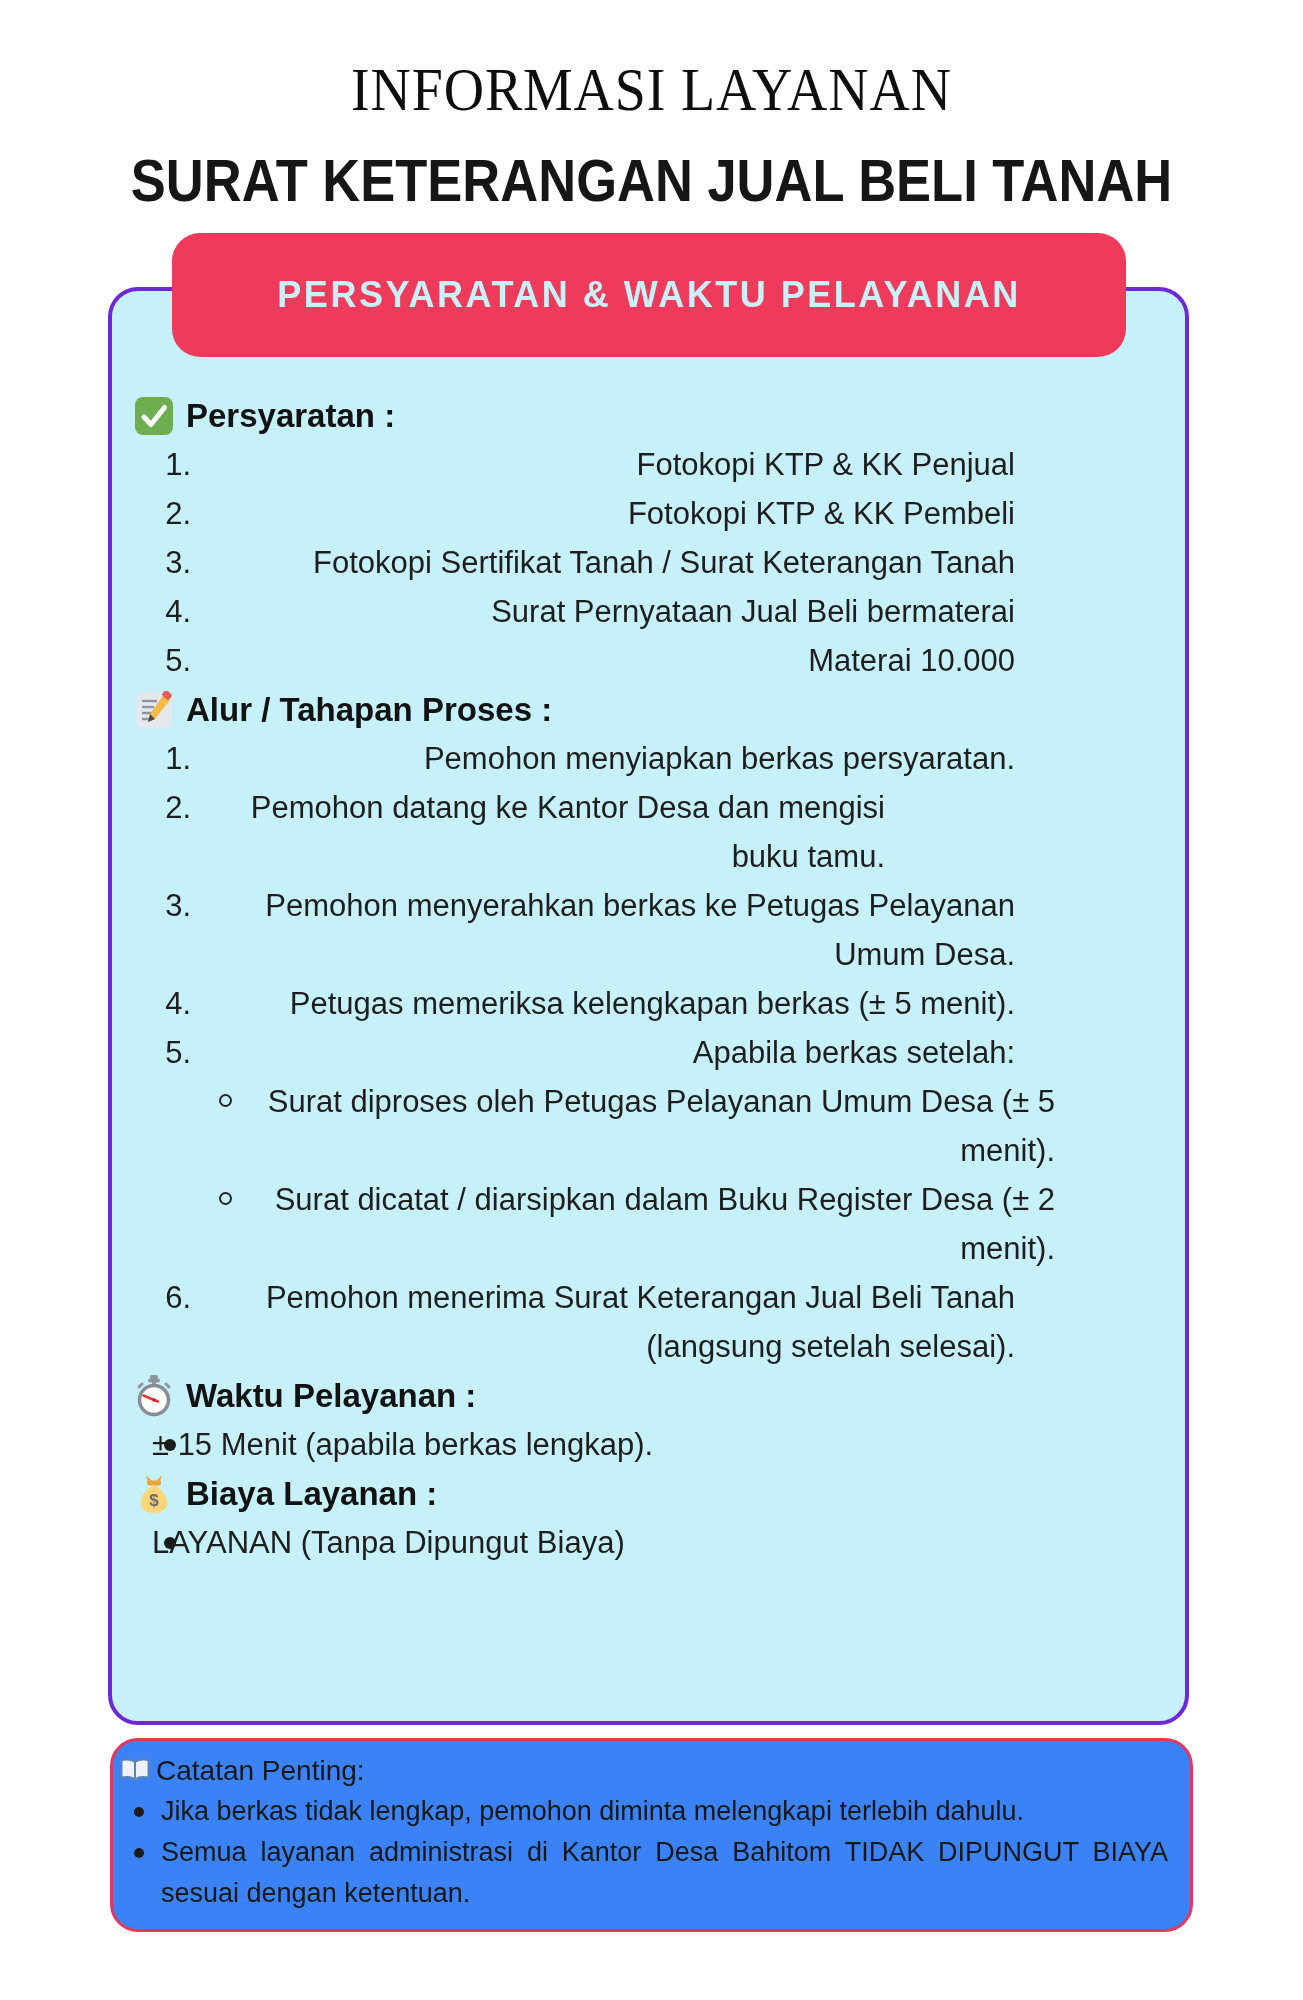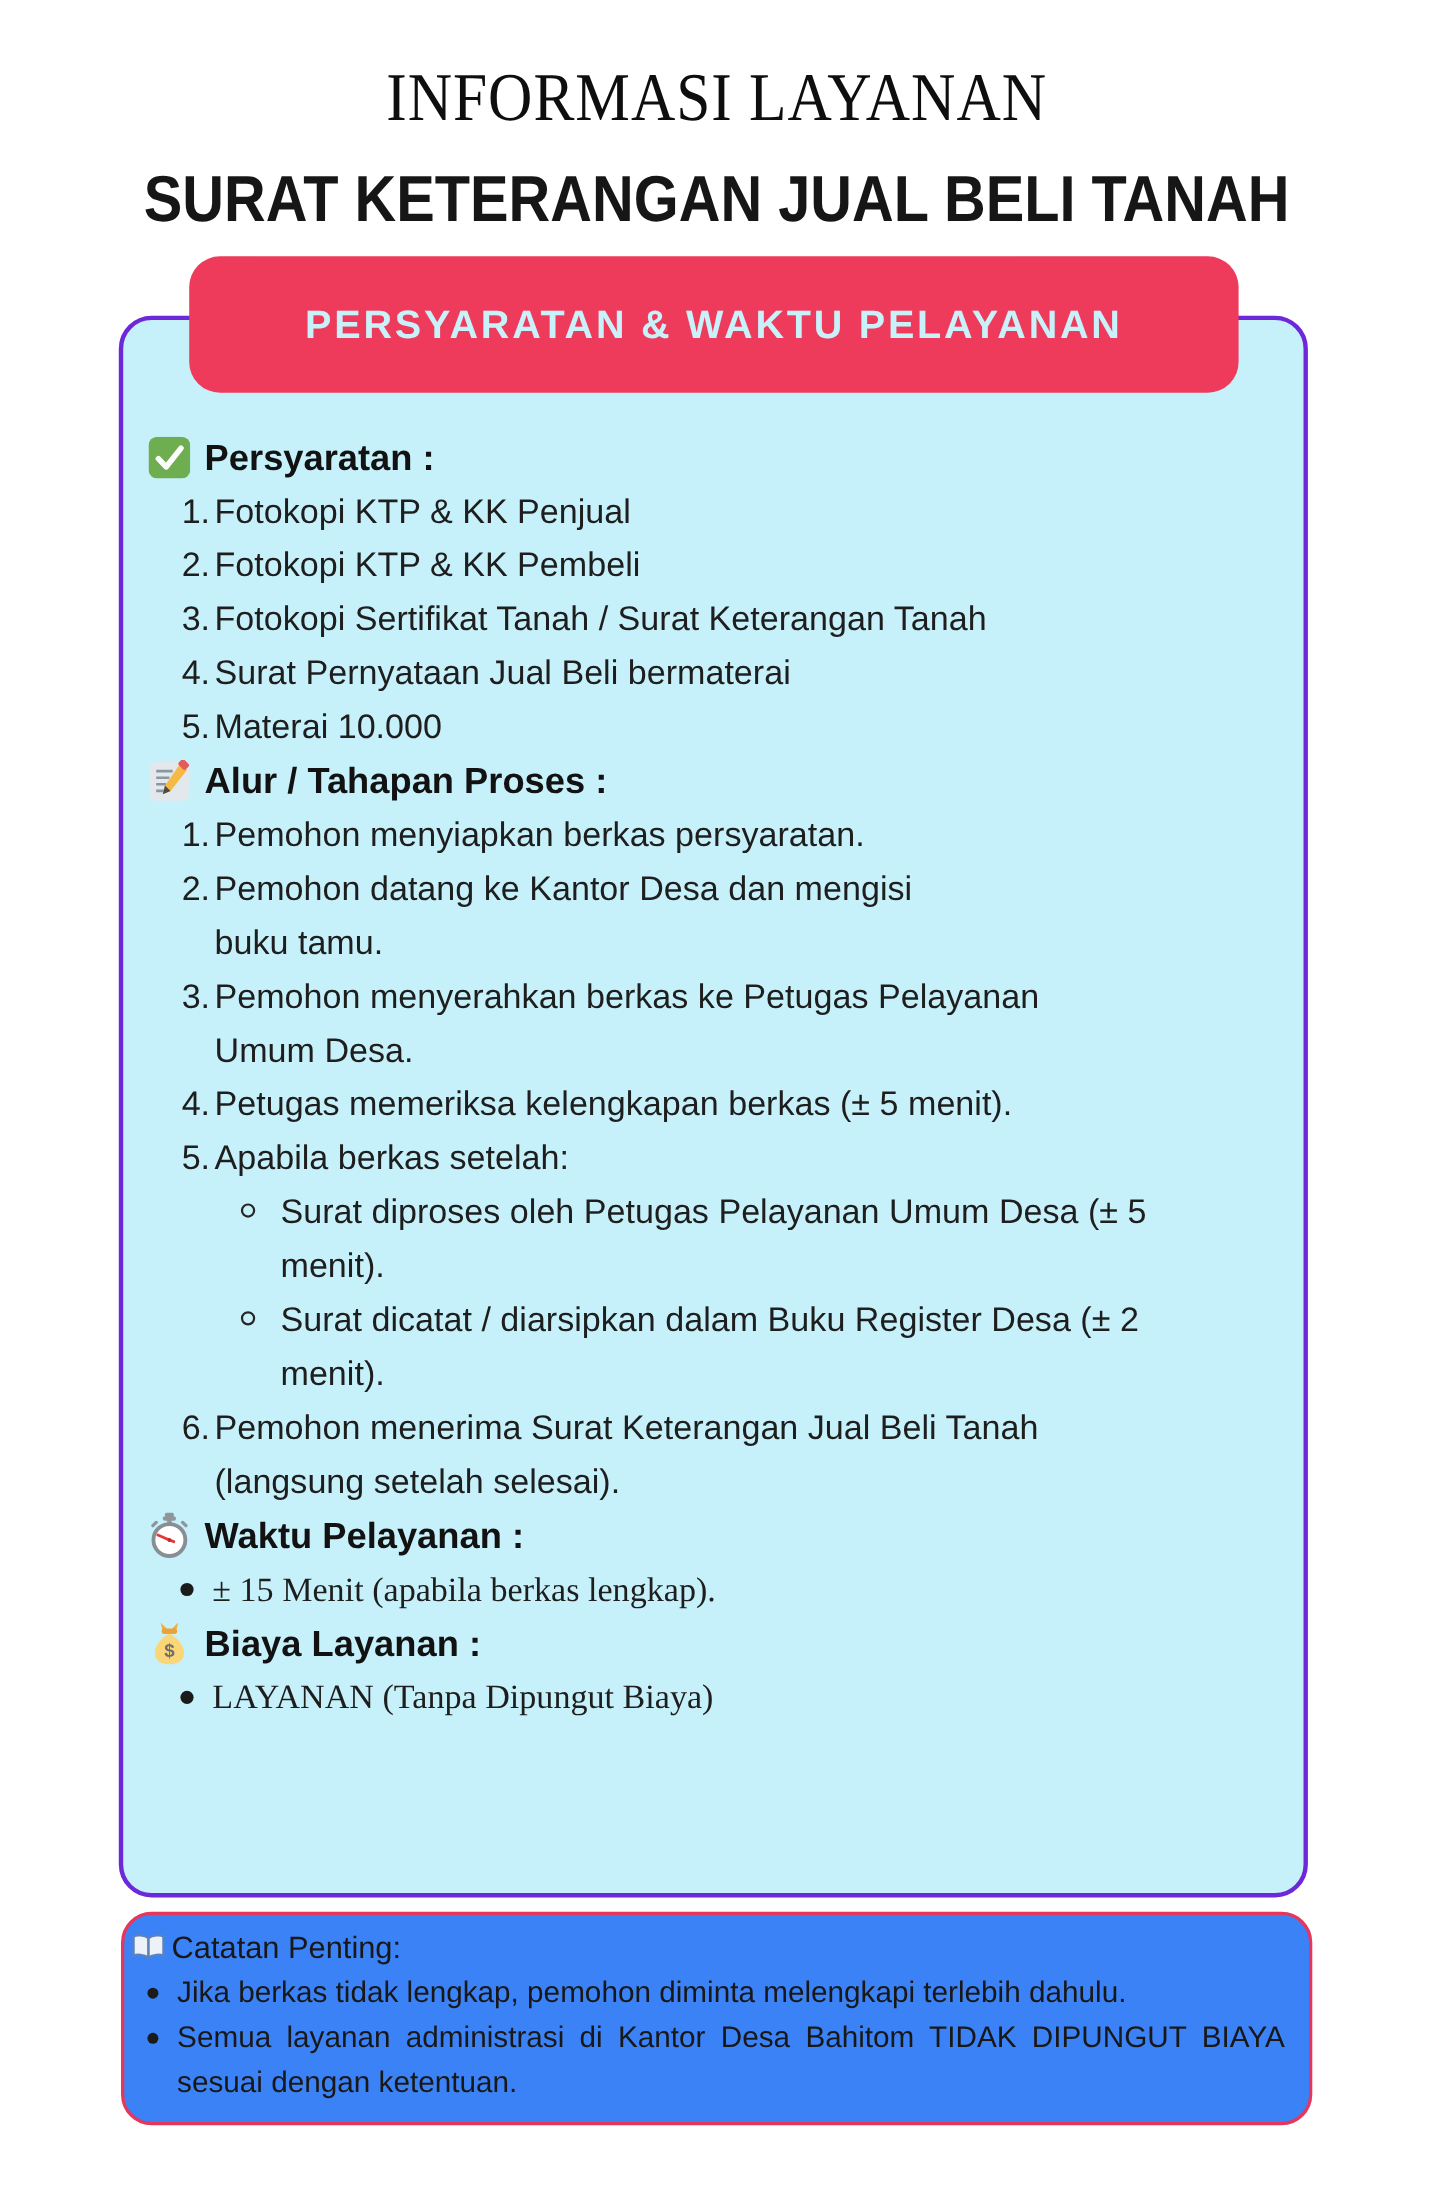--- a/index.html
+++ b/index.html
@@ -90,20 +90,21 @@
 
   ol.numlist {
     list-style:none; margin:0; padding:0;
     counter-reset:n;
   }
   ol.numlist > li {
     counter-increment:n;
     position:relative;
     padding-left:83px;
     box-sizing:border-box;
+    text-align:right;
   }
   ol.numlist > li::before {
     content:counter(n) ".";
     position:absolute; left:0; top:0;
     width:79px;
     text-align:right;
   }
   ol.numlist .txt { display:block; max-width:820px; }
   ol.alur > li:nth-child(2) .txt { max-width:690px; }
 
@@ -113,21 +114,21 @@
     content:"";
     position:absolute; left:24px; top:17px;
     width:13px; height:13px;
     box-sizing:border-box;
     border:2.5px solid #262626;
     border-radius:50%;
   }
   ul.sub .txt { display:block; max-width:800px; }
 
   ul.dotlist { list-style:none; margin:0; padding:0; }
-  ul.dotlist > li { position:relative; padding-left:81px;font-family:Liberation Serif, serif; }
+  ul.dotlist > li { position:relative; padding-left:40px; }
   ul.dotlist > li::before {
     content:"";
     position:absolute; left:52px; top:19px;
     width:12px; height:12px;
     background:#1b1b1b;
     border-radius:50%;
   }
 
   
   .notes-card {

